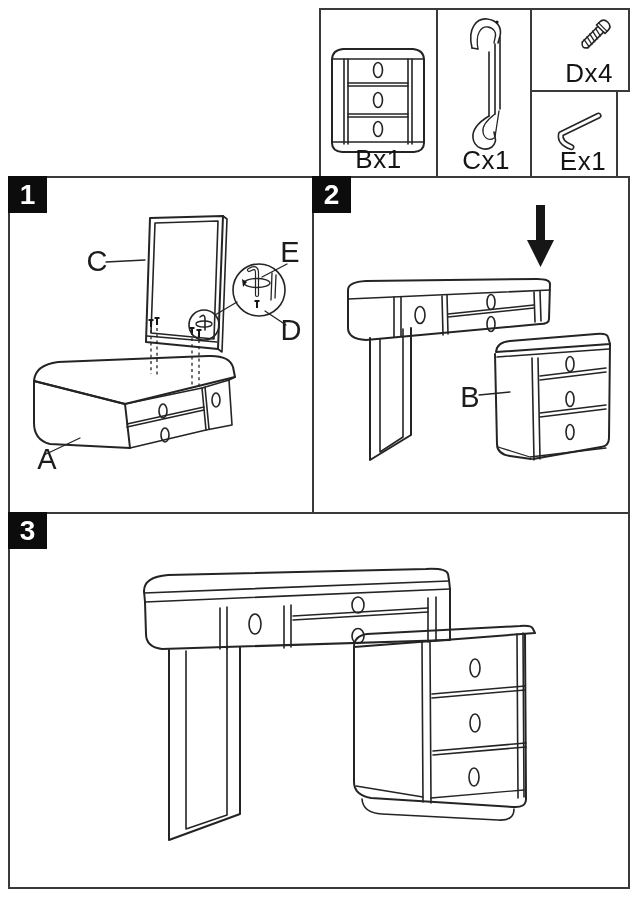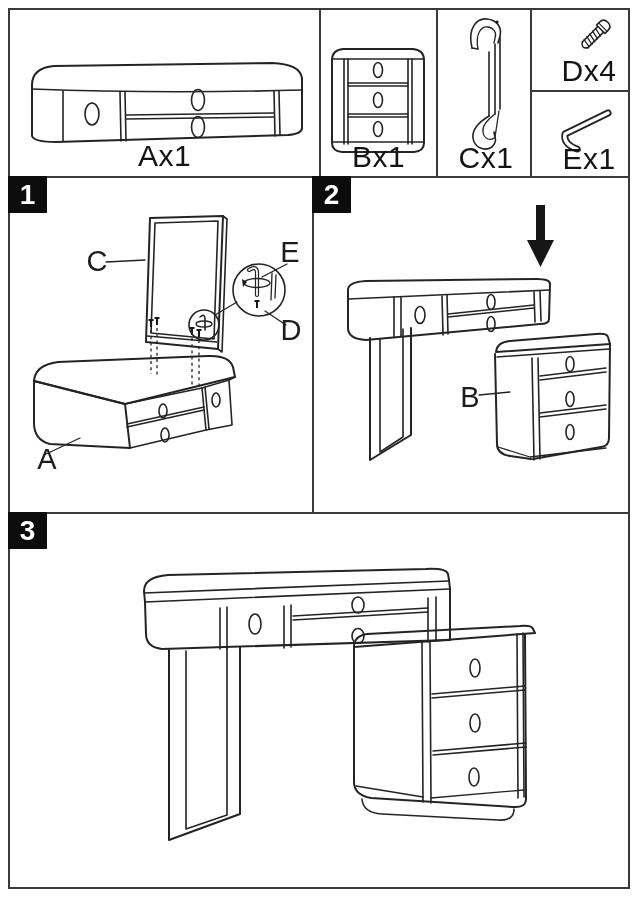--- a/index.html
+++ b/index.html
@@ -3,21 +3,21 @@
 <meta charset="utf-8">
 <style>
   html,body{margin:0;padding:0;background:#fff;}
   .sheet{
     position:relative;width:639px;height:900px;background:#ffffff;
     font-family:"Liberation Sans",sans-serif;overflow:hidden;color:#141414;
   }
   .box{position:absolute;border:2px solid #3a3a3a;box-sizing:border-box;background:#fff;}
   .plabel{
     position:absolute;left:0;right:0;text-align:center;
-    font-size:30px;color:#141414;letter-spacing:.5px;line-height:1;
+    font-size:26px;color:#141414;letter-spacing:.5px;line-height:1;
   }
   .shift{transform:translateX(9px);}
   .badge{
     position:absolute;width:39px;height:37px;background:#0c0c0c;color:#ffffff;
     display:flex;align-items:center;justify-content:center;
     font-size:28px;font-weight:bold;z-index:5;
   }
   svg.draw{position:absolute;inset:0;width:100%;height:100%;}
   .ln{fill:none;stroke:#242424;stroke-width:2;stroke-linecap:round;stroke-linejoin:round;}
   .t16{stroke-width:1.6;}
@@ -28,36 +28,20 @@
   .tubeB{fill:none;stroke:#ffffff;stroke-width:3.4;stroke-linecap:round;stroke-linejoin:round;}
   .tubeC{fill:none;stroke:#242424;stroke-width:4.2;stroke-linecap:round;stroke-linejoin:round;}
   .tubeD{fill:none;stroke:#ffffff;stroke-width:1.8;stroke-linecap:round;stroke-linejoin:round;}
   .txt{fill:#1c1c1c;font-size:29px;stroke:none;font-family:"Liberation Sans",sans-serif;}
 </style>
 </head>
 <body>
 
 <div class="sheet">
 
-  <div class="box" style="left:8px;top:8px;width:313px;height:170px;">
-    <svg class="draw" viewBox="0 0 309 166">
-      <path class="ln" d="M22,75 Q22,58 44,56 L262,53 Q290,54 292,68 L292,118 Q292,124 278,125 L46,132 Q24,132 22,126 Z"></path>
-      <path class="ln t16" d="M22,79 Q150,84 292,80"></path>
-      <path class="ln t16" d="M53,81 L53,131"></path>
-      <path class="ln t16" d="M110,82 L111,131 M115,82 L116,131"></path>
-      <path class="ln t16" d="M264,81 L265,126 M269,81 L270,125"></path>
-      <path class="ln t16" d="M116,105 L264,103 M116,109 L264,107"></path>
-      <g>
-        <ellipse class="ln t16" cx="82" cy="104" rx="7" ry="11"></ellipse>
-        <ellipse class="ln t16" cx="188" cy="90" rx="6.5" ry="10.5"></ellipse>
-        <ellipse class="ln t16" cx="188" cy="117" rx="6.5" ry="10.5"></ellipse>
-      </g>
-    </svg>
-    <div class="plabel" style="bottom:5px;">Ax1</div>
-  </div>
 
   <div class="box" style="left:319px;top:8px;width:119px;height:170px;">
     <svg class="draw" viewBox="0 0 115 166">
       <path class="ln" d="M11,133 L11,50 Q11,40 22,39 L92,39 Q103,40 103,50 L103,133 Q103,141 93,142 L21,142 Q11,141 11,133 Z"></path>
       <path class="ln t16" d="M11,49 L103,49"></path>
       <path class="ln t16" d="M23,49 L23,134 M27,49 L27,134 M87,49 L87,134 M91,49 L91,134"></path>
       <path class="ln t16" d="M27,73 L87,73 M27,76 L87,76 M27,104 L87,104 M27,107 L87,107"></path>
       <path class="ln t16" d="M11,132 L103,132"></path>
       <g>
         <ellipse class="ln t16" cx="57" cy="60" rx="4.5" ry="7.5"></ellipse>
@@ -88,21 +72,21 @@
         <path class="ln t16" d="M54,8 Q54,2 60,2 Q66,2 66,8 L66,12 L54,12 Z"></path>
         <path class="ln t13" d="M54,9 L66,9"></path>
         <path class="ln t16" d="M56,12 L56,34 M64,12 L64,34"></path>
         <path class="ln t16" d="M56,34 Q60,40 64,34"></path>
         <path class="ln t13" d="M55.5,15 L64.5,17 M55.5,19 L64.5,21 M55.5,23 L64.5,25 M55.5,27 L64.5,29 M55.5,31 L64,32.5"></path>
       </g>
     </svg>
     <div class="plabel shift" style="bottom:4px;">Dx4</div>
   </div>
 
-  <div class="box" style="left:530px;top:90px;width:100px;height:88px;">
+  <div class="box" style="left:530px;top:90px;width:88px;height:88px;">
     <svg class="draw" viewBox="0 0 96 84">
       <path class="tubeA" d="M45,57 Q31,52 33,42 L76,21"></path>
       <path class="tubeB" d="M45,57 Q31,52 33,42 L76,21"></path>
     </svg>
     <div class="plabel shift" style="bottom:2px;">Ex1</div>
   </div>
 
   <div class="box" style="left:8px;top:176px;width:306px;height:338px;">
     <svg class="draw" viewBox="0 0 302 334">
 

